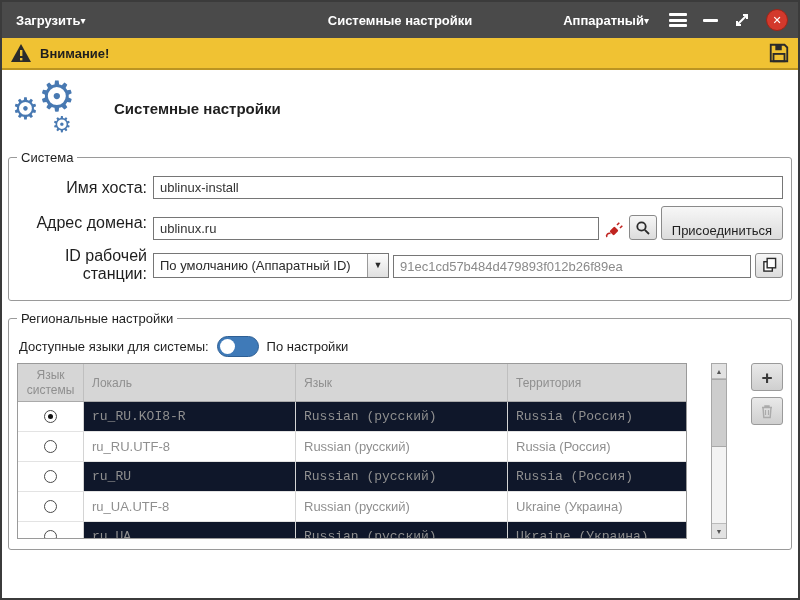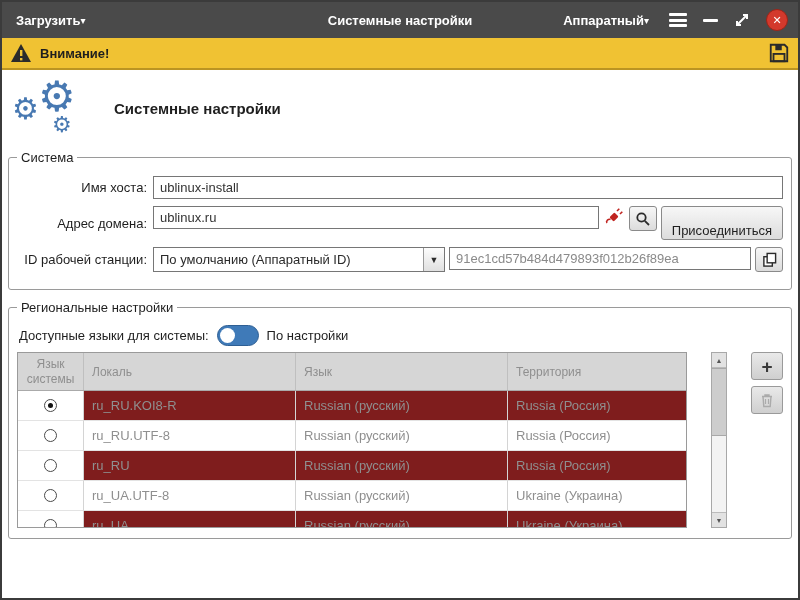--- a/index.html
+++ b/index.html
@@ -44,37 +44,37 @@
   .gear-small { font-size:22px; left:40px; top:32px; color:#5585bd; }
   .page-title    { font-size:15px; font-weight:bold; color:#1f1f1f; margin-bottom:5px; }
   .page-subtitle { font-size:13px; font-weight:bold; color:#2a2a2a; }
 
   fieldset.group { border:1px solid #9a9a9a; border-radius:3px; padding:4px 8px 10px 8px;
                    margin-bottom:10px; }
   fieldset.group legend { font-size:13px; color:#1e1e1e; padding:0 4px; }
 
   .form-row { display:flex; align-items:center; margin:7px 0; }
   .form-row > label { width:130px; flex:none; text-align:right; margin-right:6px;
-                      font-size:13px; color:#1e1e1e; }
-  .row-line { flex:1; display:flex; align-items:flex-start; gap:4px; }
+                      font-size:16px; color:#1e1e1e; }
+  .row-line { flex:1; display:flex; align-items:flex-end; gap:4px; }
 
   input.text { height:23px; border:1px solid #767676; padding:0 6px; font-size:13px;
                color:#333; width:100%; font-family:inherit; background:#fff; }
   input.text.flex { flex:1; width:auto; }
   input.hex { color:#8a8a8a; }
 
   .sq-btn { width:28px; height:25px; flex:none; border:1px solid #8a8a8a; border-radius:3px;
             background:linear-gradient(#f7f7f7,#dcdcdc); display:flex; align-items:center;
             justify-content:center; cursor:pointer; }
   .join-btn { height:25px; flex:none; border:1px solid #8a8a8a; border-radius:3px;
               background:linear-gradient(#f7f7f7,#dcdcdc); font-size:13px; color:#1e1e1e;
               padding:16px 10px; cursor:pointer; font-family:inherit; }
   .plug-ic { flex:none; display:flex; margin:0 1px; }
 
-  .combo { width:292px; height:25px; flex:none; border:1px solid #767676; background:#fff;
+  .combo { width:236px; height:25px; flex:none; border:1px solid #767676; background:#fff;
            display:flex; align-items:stretch; cursor:pointer; }
   .combo-label { flex:1; display:flex; align-items:center; padding:0 6px; font-size:13px;
                  color:#2a2a2a; white-space:nowrap; overflow:hidden; }
   .combo-arrow { width:21px; border-left:1px solid #9a9a9a;
                  background:linear-gradient(#fdfdfd,#e0e0e0); display:flex; align-items:center;
                  justify-content:center; font-size:9px; color:#2a2a2a; }
 
   
   .toggle-row { display:flex; align-items:center; gap:8px; margin:6px 0 4px 2px;
                 font-size:13px; color:#1e1e1e; }
@@ -85,21 +85,21 @@
 
   .table-area { display:flex; gap:24px; margin-top:6px; align-items:flex-start; }
   .lang-table { flex:1; border:1px solid #9a9a9a; height:176px; overflow:hidden; background:#fff; }
   .thead, .trow { display:grid; grid-template-columns:66px 212px 212px 1fr; }
   .thead { background:#d6d6d6; border-bottom:1px solid #aaa; height:38px; }
   .th { font-size:12px; color:#8f8f8f; display:flex; align-items:center; padding:0 8px;
         border-right:1px solid #bfbfbf; }
   .th.center { justify-content:center; text-align:center; padding:0 2px; line-height:1.2; }
   .th:last-child { border-right:none; }
   .trow { height:30px; cursor:default; }
-  .trow.odd  { background:#7f1d1d; }
+  .trow.odd  { background:#0f172a;font-family:Liberation Mono, monospace; }
   .trow.even { background:#ffffff; }
   .tcell { display:flex; align-items:center; padding:0 8px; font-size:13px; color:#8f8f8f;
            border-right:1px solid #d4d4d4; border-bottom:1px solid #e3e3e3;
            white-space:nowrap; overflow:hidden; }
   .tcell:last-child { border-right:none; }
   .radio-cell { justify-content:center; background:#fff; }
   .radio { width:13px; height:13px; border:1px solid #4a4a4a; border-radius:50%;
            background:#fff; position:relative; display:inline-block; cursor:pointer; }
   .radio.checked::after { content:""; position:absolute; left:3px; top:3px; right:3px;
                           bottom:3px; background:#111; border-radius:50%; }

